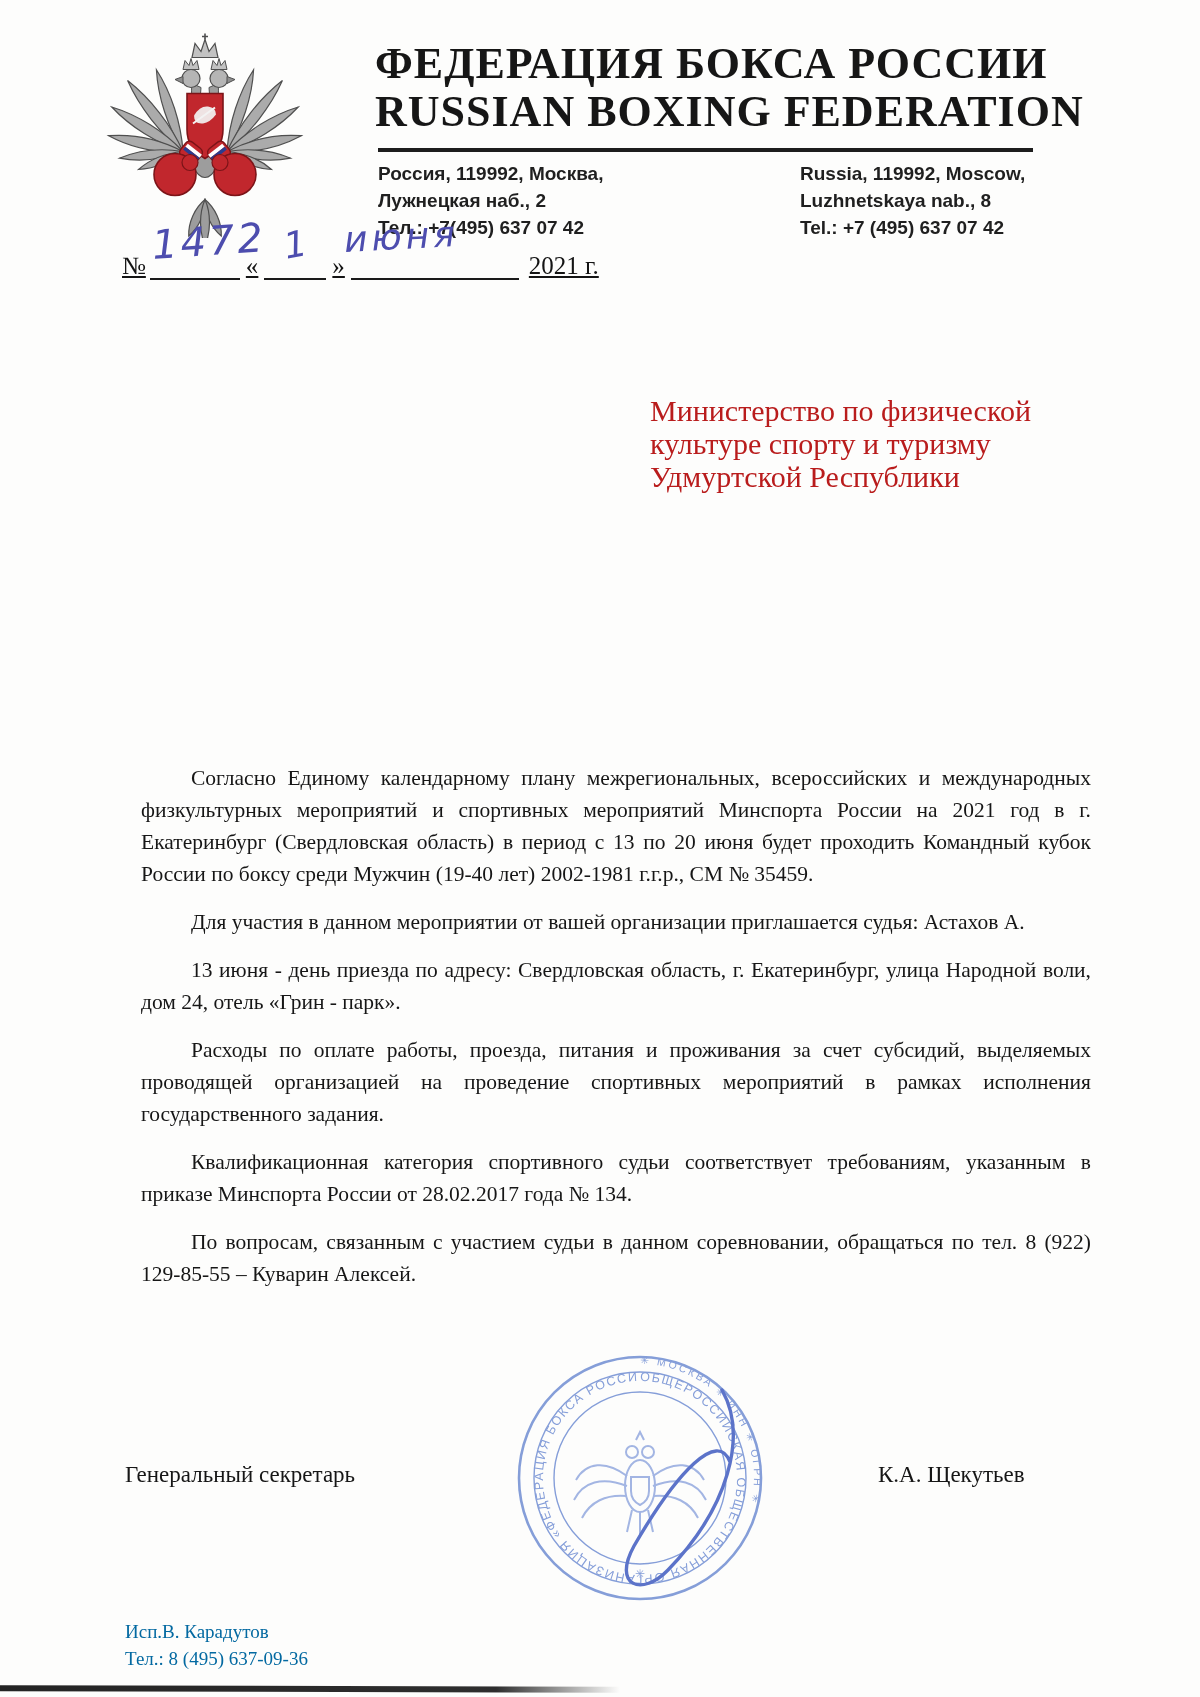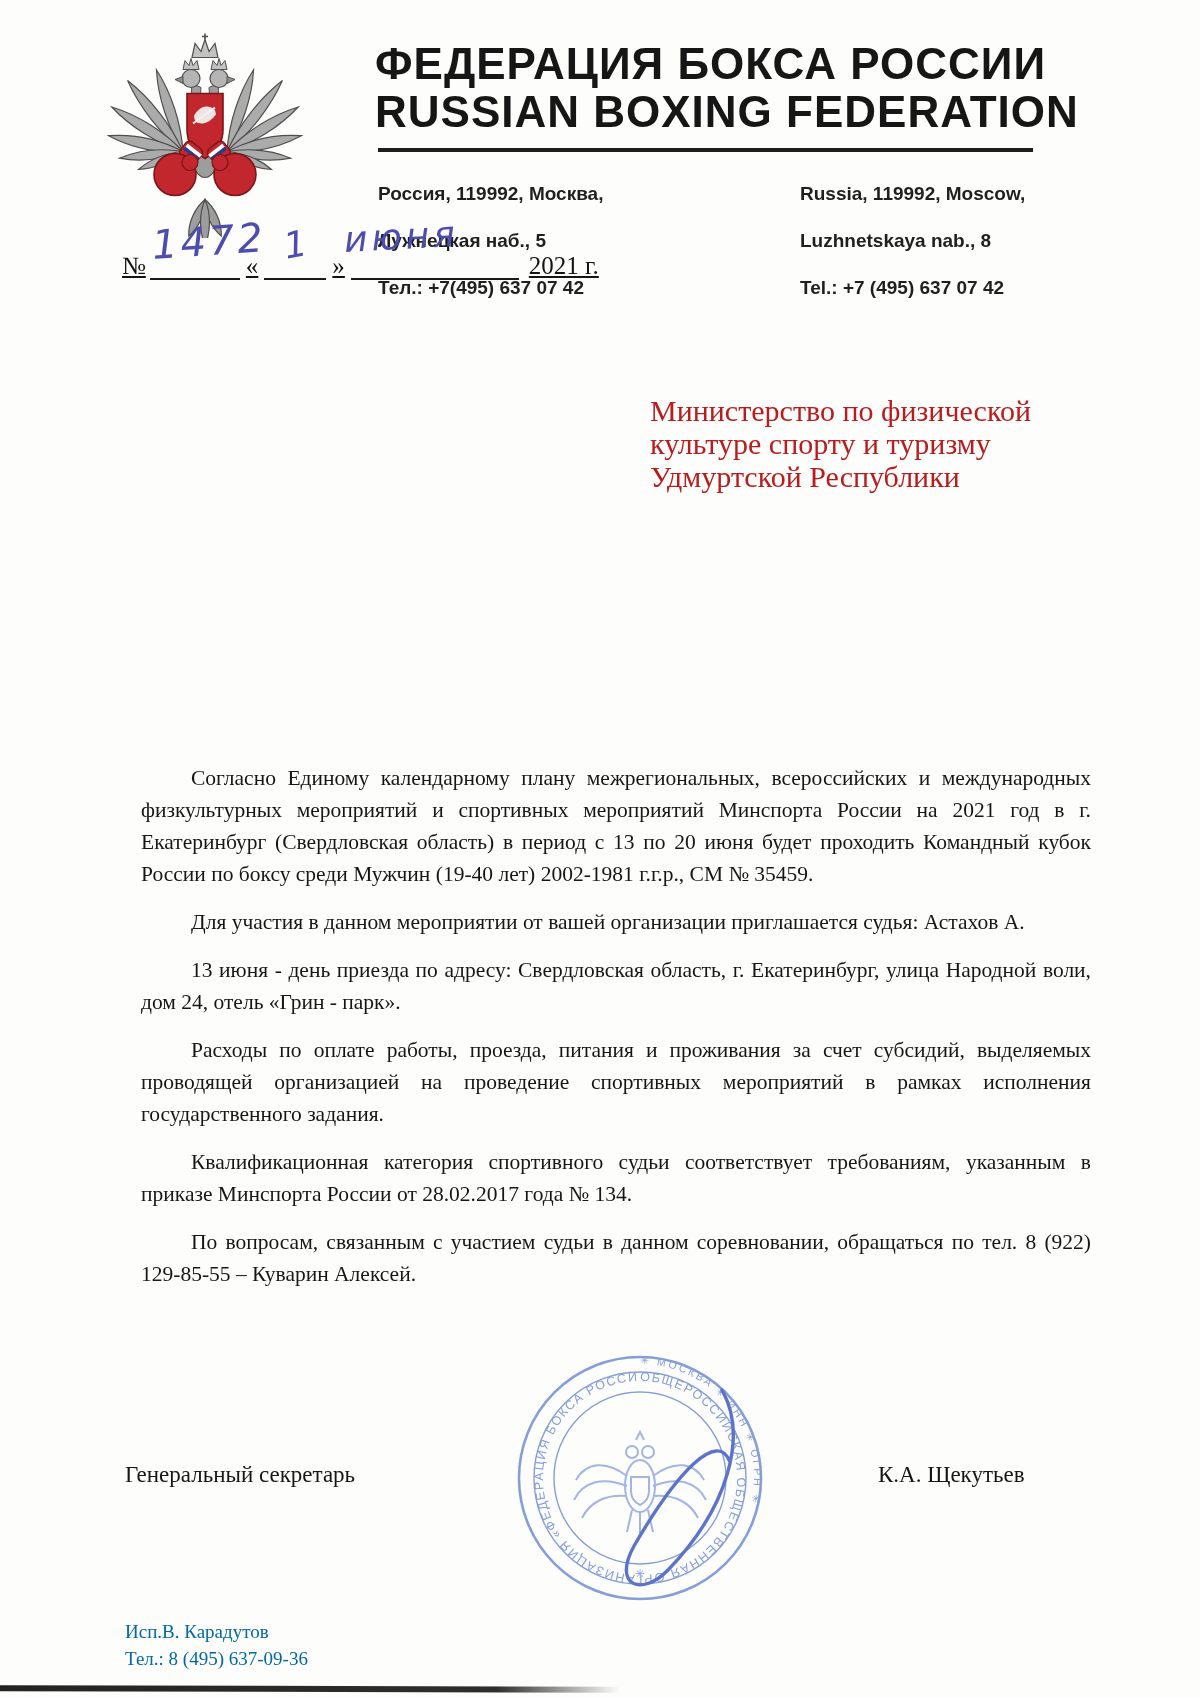--- a/index.html
+++ b/index.html
@@ -8,38 +8,38 @@
     width:1200px;height:1697px;
     background:#fdfdfc;
     overflow:hidden;
     font-family:"Liberation Serif", serif;
     color:#1b1b1b;
   }
   
   .emblem{position:absolute;left:95px;top:30px;width:220px;height:208px;}
   .org-title{
     position:absolute;left:375px;top:40px;width:660px;
-    font-family:Liberation Sans, sans-serif;
+    font-family:Liberation Serif, serif;
     font-weight:bold;color:#161616;line-height:1.08;
     font-size:44px;letter-spacing:1px;white-space:nowrap;
   }
   .org-title .ru{display:block;}
   .org-title .en{display:block;}
   .title-rule{
     position:absolute;left:378px;top:148px;width:655px;height:4px;
     background:#1d1d1d;
   }
   .addr{
     position:absolute;top:160px;
     font-family:"Liberation Sans", sans-serif;
     font-weight:bold;font-size:19px;line-height:27px;color:#1f1f1f;
   }
   .addr.ru{left:378px;width:330px;}
   .addr.en{left:800px;width:300px;}
-  .addr div{white-space:nowrap;margin-top:20px;}
+  .addr div{white-space:nowrap;}
   
   .ref-line{
     position:absolute;left:122px;top:252px;
     font-size:25px;color:#141414;white-space:nowrap;text-decoration:underline;
   }
   .ref-line .uline{
     display:inline-block;border-bottom:2px solid #1a1a1a;height:26px;
     vertical-align:bottom;
   }
   .uline.w1{width:90px;margin-left:4px;}
@@ -148,21 +148,21 @@
   </svg>
 
   <div class="org-title">
     <span class="ru">ФЕДЕРАЦИЯ БОКСА РОССИИ</span>
     <span class="en">RUSSIAN BOXING FEDERATION</span>
   </div>
   <div class="title-rule"></div>
 
   <div class="addr ru">
     <div>Россия, 119992, Москва,</div>
-    <div>Лужнецкая наб., 5</div>
+    <div>Лужнецкая наб., 2</div>
     <div>Тел.: +7(495) 637 07 42</div>
   </div>
   <div class="addr en">
     <div>Russia, 119992, Moscow,</div>
     <div>Luzhnetskaya nab., 8</div>
     <div>Tel.: +7 (495) 637 07 42</div>
   </div>
 
   <div class="ref-line">
     <span class="no-sign">№</span><span class="uline w1"></span><span class="quote">«</span><span class="uline w2"></span><span class="quote">»</span><span class="uline w3"></span><span class="year">2021 г.</span>

